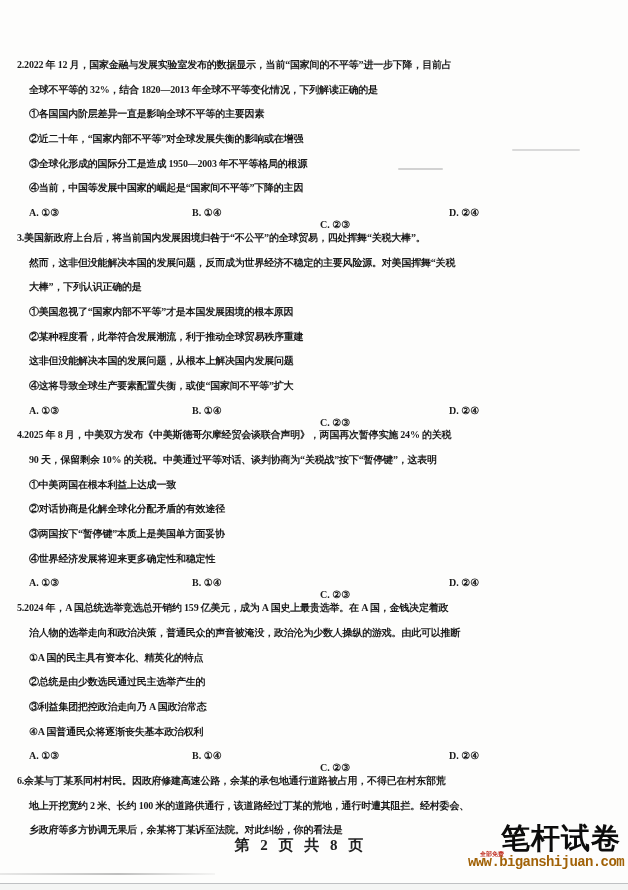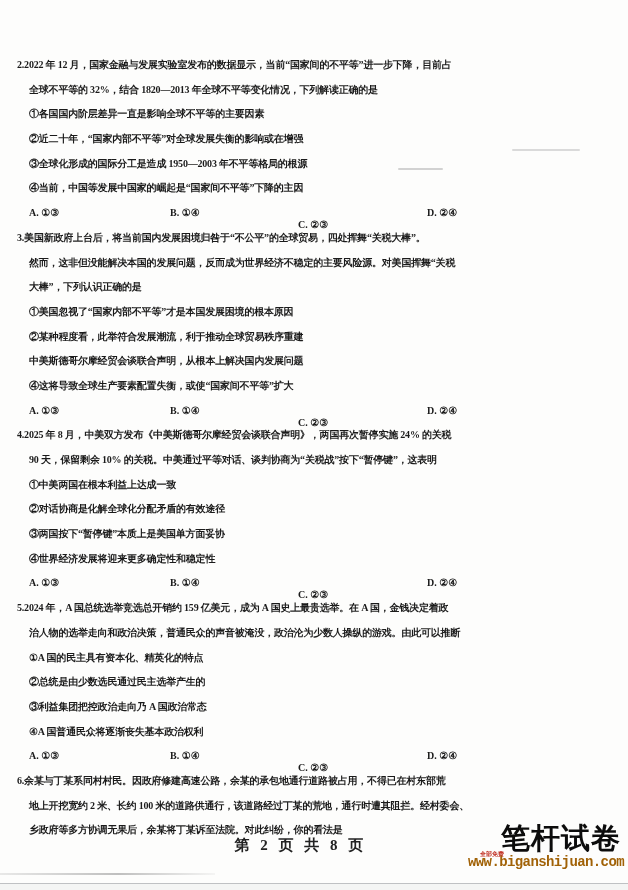--- a/index.html
+++ b/index.html
@@ -31,21 +31,21 @@
   .opts {
     display: flex;
     padding-left: 12px;
     font-size: 10px;
     line-height: 24.7px;
     height: 24.7px;
     font-weight: 600;
   }
   .opts span { display: inline-block; white-space: nowrap; }
   .opts span:nth-child(1) { width: 141px; }
-  .opts span:nth-child(2) { width: 128px; }
+  .opts span:nth-child(2) { width: 128px; margin-left: 22px; }
   .opts span:nth-child(3) { width: 129px; margin-top: 12px; }
   .footer {
     position: absolute;
     top: 838px;
     left: 0;
     width: 600px;
     text-align: center;
     font-size: 15px;
     line-height: 14px;
     letter-spacing: 2.5px;
@@ -124,21 +124,21 @@
         <span>D. ②④</span>
       </div>
     </section>
 
     <section>
       <div class="line">3.美国新政府上台后，将当前国内发展困境归咎于“不公平”的全球贸易，四处挥舞“关税大棒”。</div>
       <div class="line cont">然而，这非但没能解决本国的发展问题，反而成为世界经济不稳定的主要风险源。对美国挥舞“关税</div>
       <div class="line cont">大棒”，下列认识正确的是</div>
       <div class="line cont">①美国忽视了“国家内部不平等”才是本国发展困境的根本原因</div>
       <div class="line cont">②某种程度看，此举符合发展潮流，利于推动全球贸易秩序重建</div>
-      <div class="line cont">中美斯德哥尔摩经贸会谈联合声明，从根本上解决国内发展问题</div>
+      <div class="line cont">这非但没能解决本国的发展问题，从根本上解决国内发展问题</div>
       <div class="line cont">④这将导致全球生产要素配置失衡，或使“国家间不平等”扩大</div>
       <div class="opts">
         <span>A. ①③</span>
         <span>B. ①④</span>
         <span>C. ②③</span>
         <span>D. ②④</span>
       </div>
     </section>
 
     <section>

